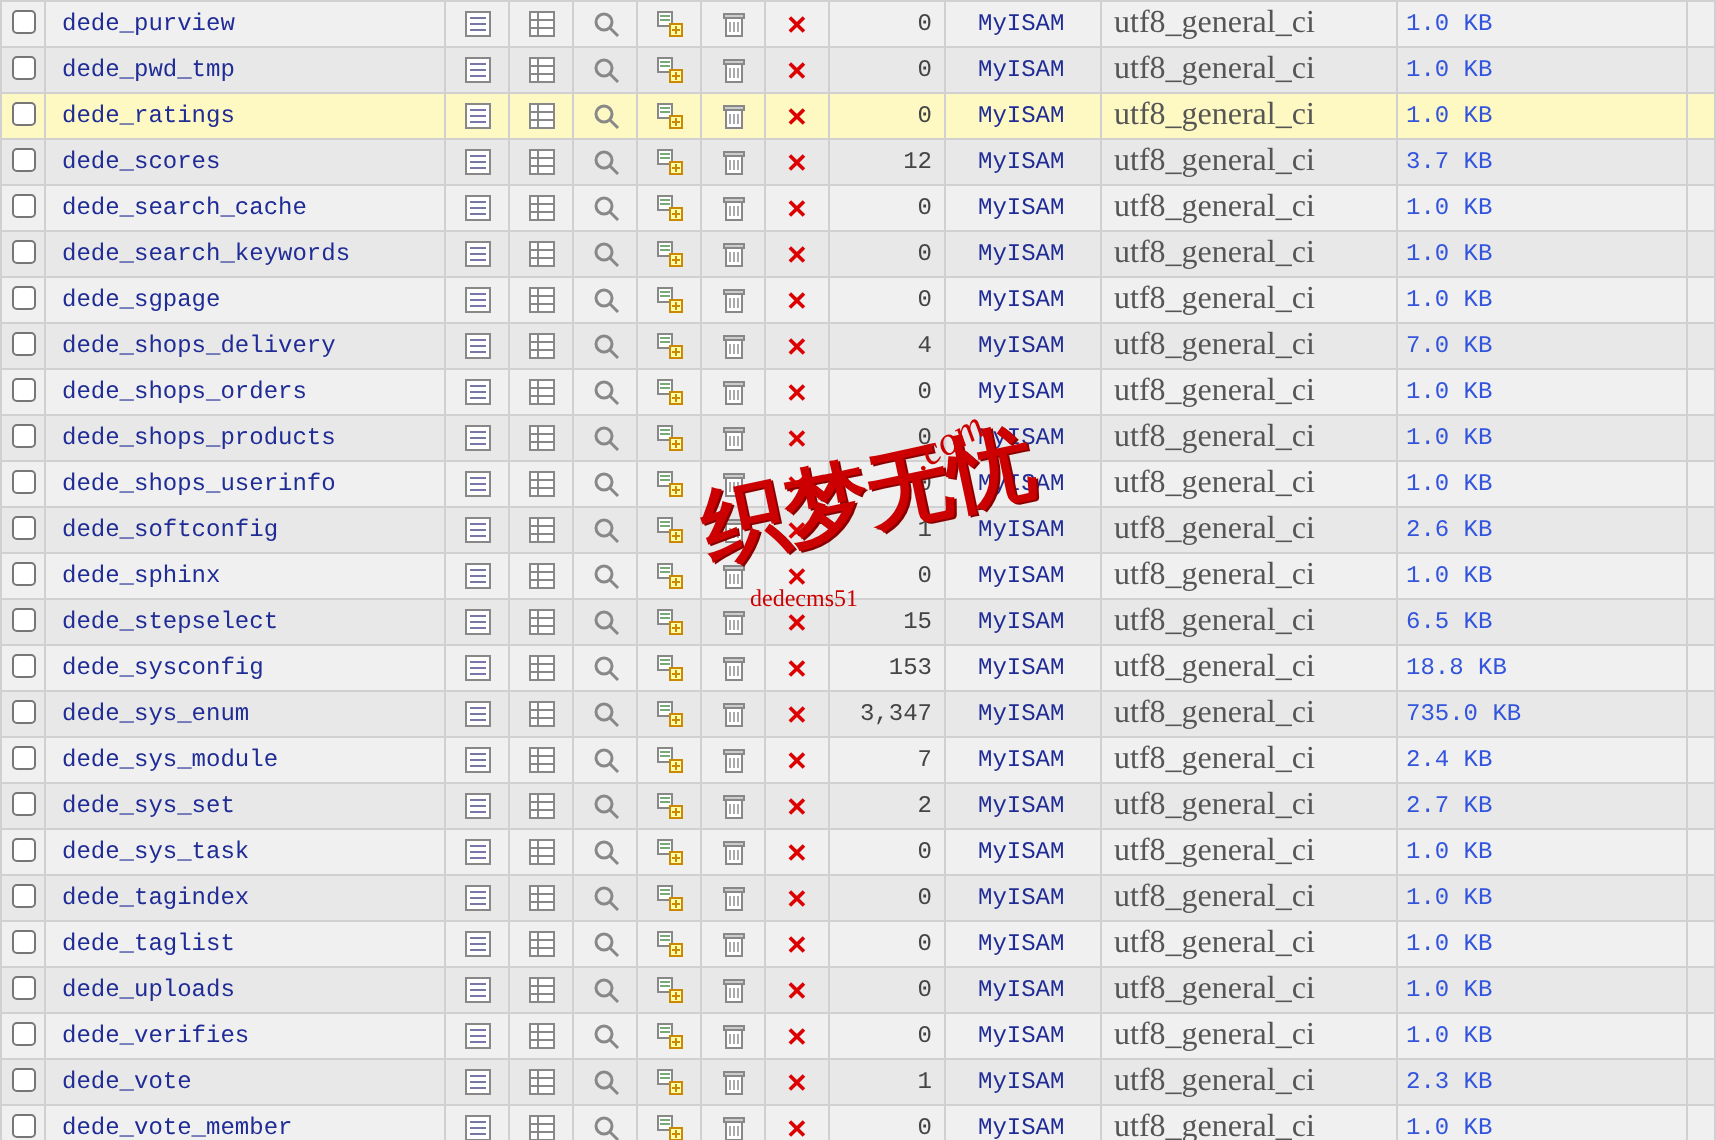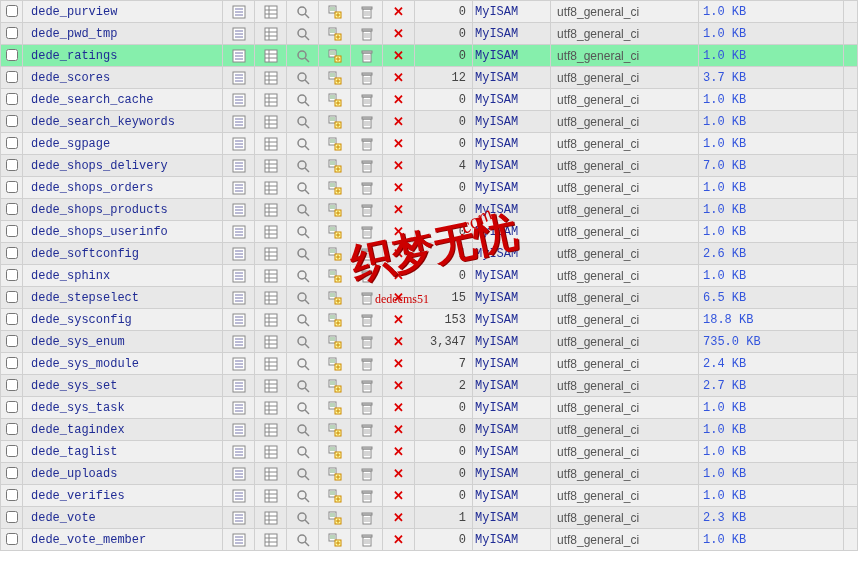--- a/index.html
+++ b/index.html
@@ -1,28 +1,28 @@
 <!DOCTYPE html>
 <html><head>
 <meta charset="utf-8">
 <style>
 *{box-sizing:border-box;margin:0;padding:0}
 body{font-family:Verdana,Arial,sans-serif;font-size:11px;background:#fff;width:858px;position:relative}
 table{border-collapse:collapse;width:100%;table-layout:fixed}
 td{border:1px solid #d0d0d0;padding:2px 4px;height:22px;overflow:hidden;white-space:nowrap}
 tr.odd td{background:#f0f0f0}
 tr.even td{background:#e8e8e8}
-tr.hl td{background:#86efac}
+tr.hl td{background:#fef9c3}
 .cb{width:22px;text-align:center}
 .cb input{width:12px;height:12px}
 .nm{width:200px;color:#202c95;font-family:"Courier New",monospace;font-size:12px;font-weight:normal;padding-left:8px}
 .ic{width:32px;text-align:center;padding:1px}
 .rc{width:58px;text-align:right;font-family:"Courier New",monospace;font-size:12px;padding-right:6px;color:#444}
-.ty{width:78px;font-family:"Courier New",monospace;font-size:12px;color:#202c95;padding-left:2px}
-.co{width:148px;font-family:Liberation Sans, sans-serif;font-size:12px;color:#555;padding-left:6px}
+.ty{width:78px;font-family:"Courier New",monospace;font-size:12px;color:#202c95;padding-left:16px}
+.co{width:148px;font-family:Liberation Serif, serif;font-size:16px;color:#555;padding-left:6px}
 .sz{text-align:left;font-family:"Courier New",monospace;font-size:12px;color:#3355dd;padding-right:6px}
 .ed{width:14px}
 svg{display:block;margin:0 auto}
 .x{color:#d00;font-weight:bold;font-size:13px}
 .wm{position:absolute;left:330px;top:210px;width:200px;height:120px;pointer-events:none;z-index:50}
 .wm-cn{position:absolute;left:20px;top:10px;font-family:"STKaiti",serif;font-size:42px;color:#c00;font-weight:bold;transform:rotate(-12deg);text-shadow:1px 1px 0 #800}
 .wm-com{position:absolute;left:125px;top:0;font-family:serif;font-size:20px;color:#c00;font-style:italic;transform:rotate(-30deg)}
 .wm-url{position:absolute;left:45px;top:82px;font-family:Verdana;font-size:12px;color:#c00}
 </style>
 </head>

